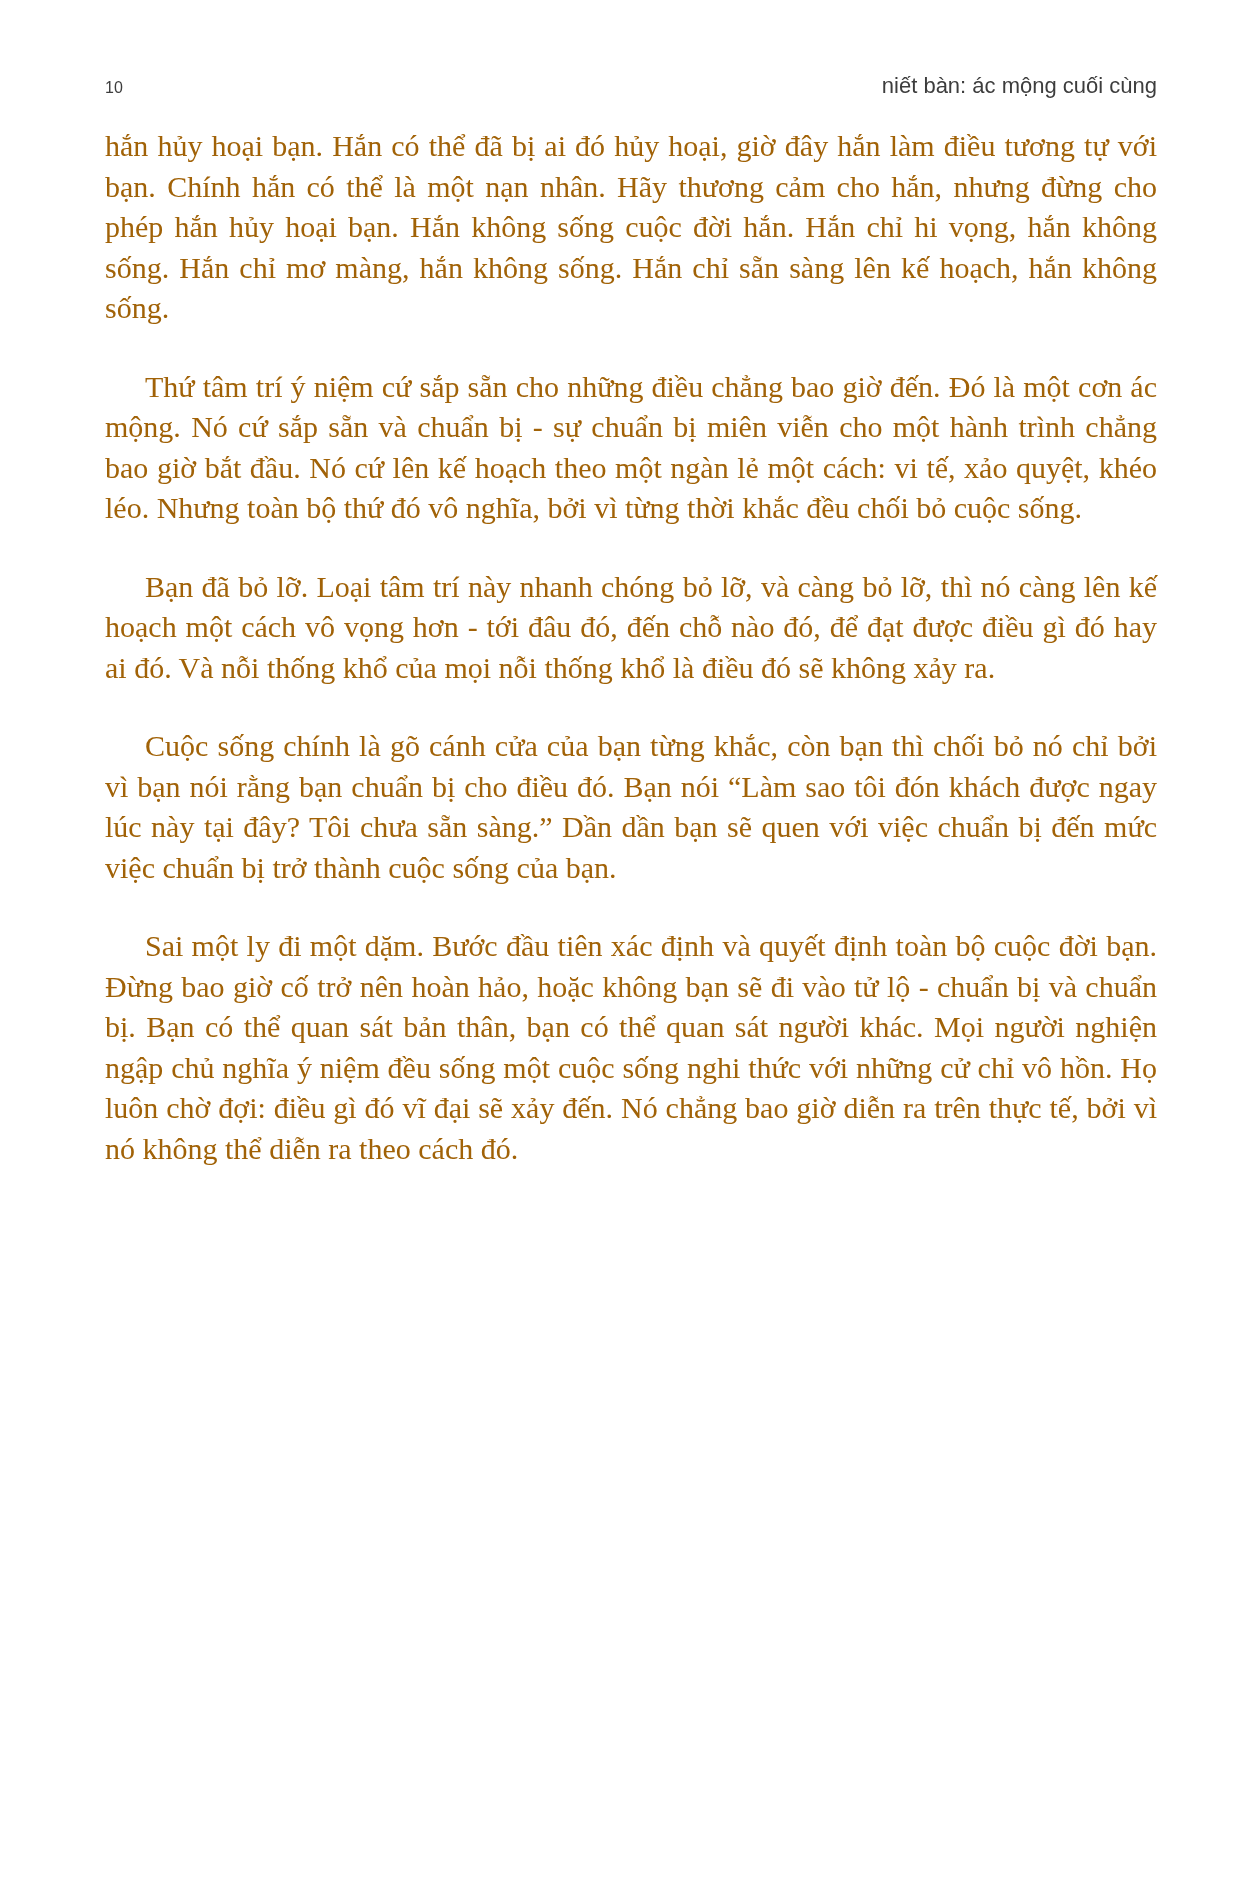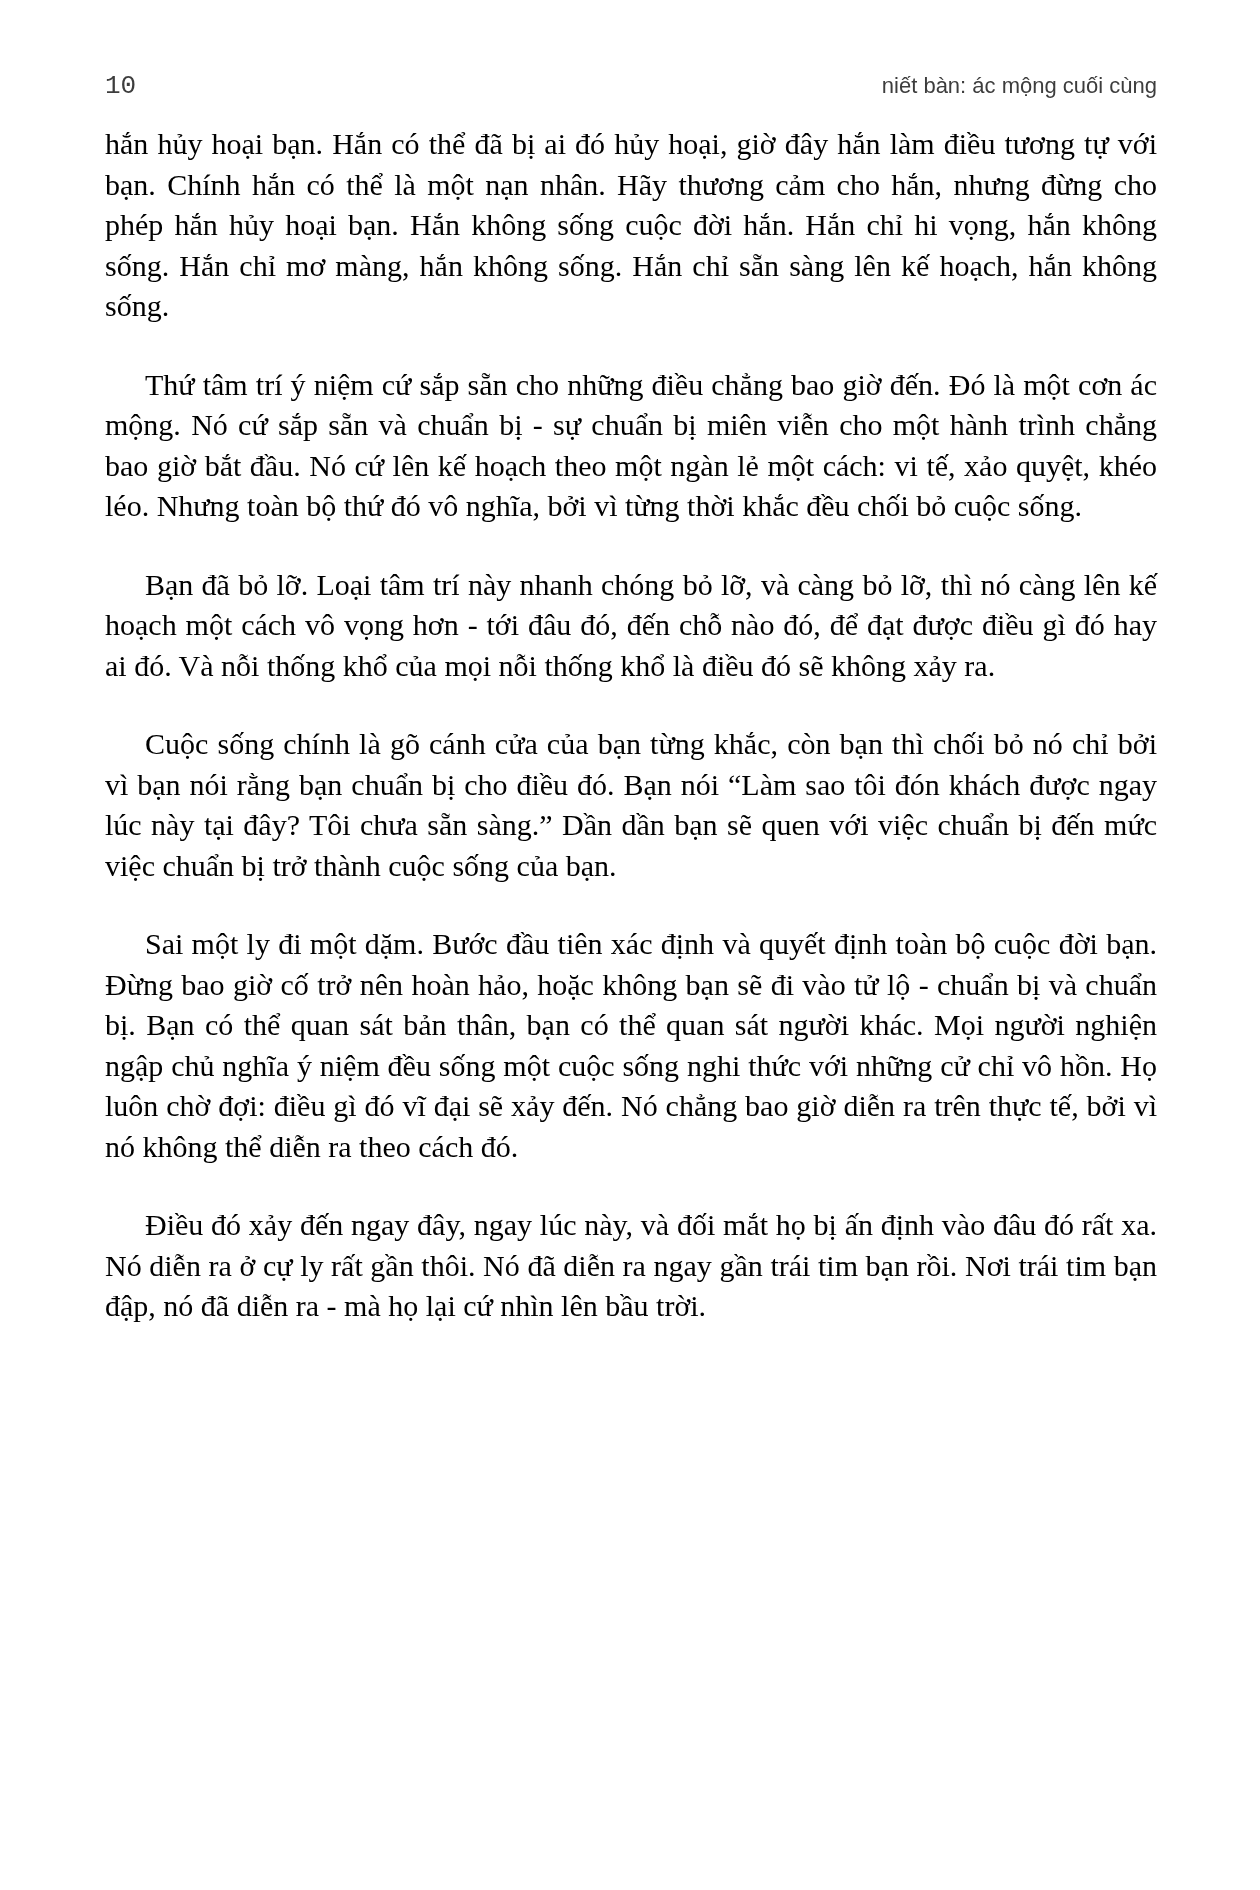--- a/index.html
+++ b/index.html
@@ -20,36 +20,36 @@
   .running-header {
     display: flex;
     justify-content: space-between;
     align-items: baseline;
     font-family: "Liberation Sans", sans-serif;
     font-size: 22px;
     color: #3d3d3d;
     line-height: 28px;
   }
   .page-number {
-    font-family: Liberation Mono, monospace;
-    font-size: 26px;
+    font-family: Liberation Sans, sans-serif;
+    font-size: 16px;
     color: #3d3d3d;
   }
   .running-title .book-title {
     font-weight: 400;
   }
   .running-title .chapter-title {
     font-weight: 400;
   }
   .content {
     margin-top: 24px;
     font-family: "Liberation Serif", "DejaVu Serif", serif;
     font-size: 30px;
     line-height: 40.5px;
-    color: #000000;
+    color: #a16207;
     text-align: justify;
   }
   .content p {
     margin: 0;
   }
   .content p + p {
     margin-top: 38px;
   }
   .content p.indent {
     text-indent: 40px;
@@ -66,16 +66,15 @@
       <span class="book-title">niết bàn:</span><span class="chapter-title"> ác mộng cuối cùng</span>
     </span>
   </header>
 
   <main class="content" id="paragraph-container">
       <p>hắn hủy hoại bạn. Hắn có thể đã bị ai đó hủy hoại, giờ đây hắn làm điều tương tự với bạn. Chính hắn có thể là một nạn nhân. Hãy thương cảm cho hắn, nhưng đừng cho phép hắn hủy hoại bạn. Hắn không sống cuộc đời hắn. Hắn chỉ hi vọng, hắn không sống. Hắn chỉ mơ màng, hắn không sống. Hắn chỉ sẵn sàng lên kế hoạch, hắn không sống.</p>
       <p class="indent">Thứ tâm trí ý niệm cứ sắp sẵn cho những điều chẳng bao giờ đến. Đó là một cơn ác mộng. Nó cứ sắp sẵn và chuẩn bị - sự chuẩn bị miên viễn cho một hành trình chẳng bao giờ bắt đầu. Nó cứ lên kế hoạch theo một ngàn lẻ một cách: vi tế, xảo quyệt, khéo léo. Nhưng toàn bộ thứ đó vô nghĩa, bởi vì từng thời khắc đều chối bỏ cuộc sống.</p>
       <p class="indent">Bạn đã bỏ lỡ. Loại tâm trí này nhanh chóng bỏ lỡ, và càng bỏ lỡ, thì nó càng lên kế hoạch một cách vô vọng hơn - tới đâu đó, đến chỗ nào đó, để đạt được điều gì đó hay ai đó. Và nỗi thống khổ của mọi nỗi thống khổ là điều đó sẽ không xảy ra.</p>
       <p class="indent">Cuộc sống chính là gõ cánh cửa của bạn từng khắc, còn bạn thì chối bỏ nó chỉ bởi vì bạn nói rằng bạn chuẩn bị cho điều đó. Bạn nói “Làm sao tôi đón khách được ngay lúc này tại đây? Tôi chưa sẵn sàng.” Dần dần bạn sẽ quen với việc chuẩn bị đến mức việc chuẩn bị trở thành cuộc sống của bạn.</p>
       <p class="indent">Sai một ly đi một dặm. Bước đầu tiên xác định và quyết định toàn bộ cuộc đời bạn. Đừng bao giờ cố trở nên hoàn hảo, hoặc không bạn sẽ đi vào tử lộ - chuẩn bị và chuẩn bị. Bạn có thể quan sát bản thân, bạn có thể quan sát người khác. Mọi người nghiện ngập chủ nghĩa ý niệm đều sống một cuộc sống nghi thức với những cử chỉ vô hồn. Họ luôn chờ đợi: điều gì đó vĩ đại sẽ xảy đến. Nó chẳng bao giờ diễn ra trên thực tế, bởi vì nó không thể diễn ra theo cách đó.</p>
-      <p class="indent">Điều đó xảy đến ngay đây, ngay lúc này, và đối mắt họ bị ấn định vào đâu đó rất xa. Nó diễn ra ở cự ly rất gần thôi. Nó đã diễn ra ngay gần trái tim bạn rồi. Nơi trái tim bạn đập, nó đã diễn ra - mà họ lại cứ nhìn lên bầu trời.</p>
     </main>
 
 </div>
 
 </body></html>

